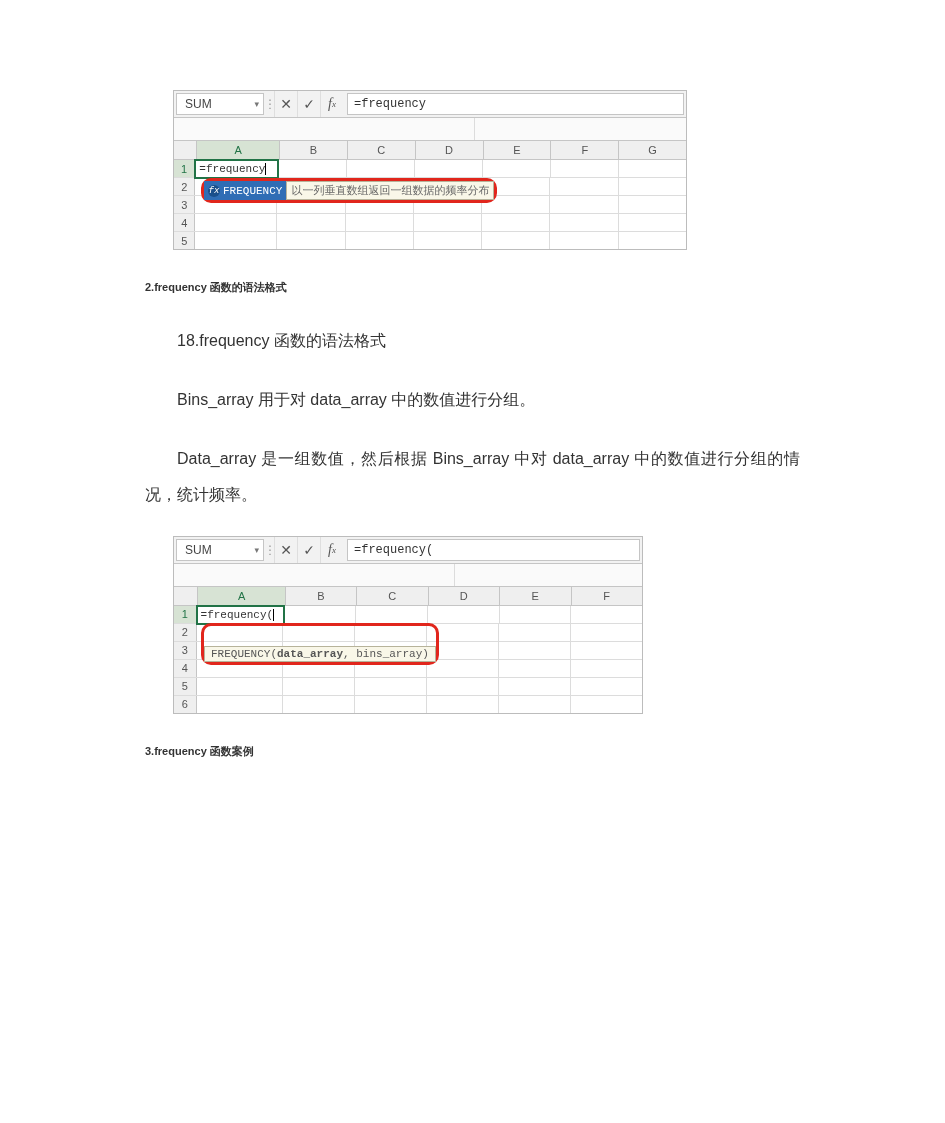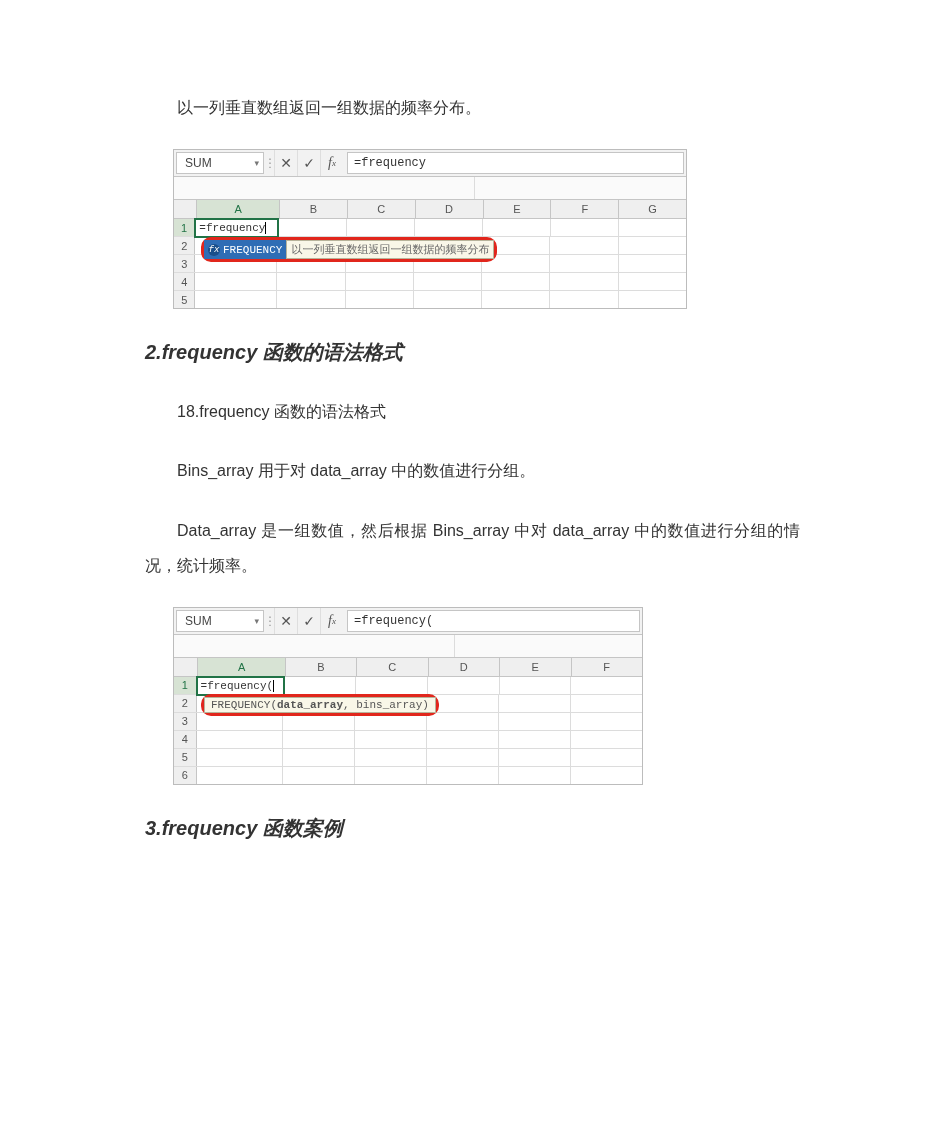--- a/index.html
+++ b/index.html
@@ -13,24 +13,23 @@
   .page {
     padding: 90px 145px 60px 145px;
   }
   .para {
     font-size: 16px;
     line-height: 2.2;
     margin: 0 0 24px 0;
     text-indent: 2em;
   }
   .heading {
-    font-size: 20px;
+    font-size: 11px;
     font-weight: bold;
     margin: 18px 0 28px 0;
-    font-style: italic;
   }
 
   
   .excel {
     border: 1px solid #bcbcbc;
     background: #fca5a5;
     margin: 0 0 30px 28px;
     font-family: "Segoe UI", Tahoma, sans-serif;
     font-size: 12px;
     color: #444;
@@ -218,37 +217,37 @@
     border-radius: 10px;
     z-index: 5;
   }
   .tooltip-2 .box {
     background: #f9f7e8;
     border: 1px solid #b7b39a;
     padding: 1px 6px;
     font-size: 11px;
     color: #555;
     font-family: Consolas, "Courier New", monospace;
+    margin-top: 20px;
   }
   .tooltip-2 .box .fname { font-weight: normal; }
   .tooltip-2 .box b { font-weight: bold; }
 
   .caret {
     display:inline-block;
     width:1px;height:12px;
     background:#000;
     vertical-align:middle;
   }
 </style>
 </head>
 <body>
 
 <div class="page">
 
-  <p class="para">以一列垂直数组返回一组数据的频率分布。</p>
 
   <div class="excel ex1">
     <div class="formula-bar">
       <div class="namebox">
         <span>SUM</span>
         <span class="dd">▾</span>
       </div>
       <div class="sep">⋮</div>
       <div class="fbtn">✕</div>
       <div class="fbtn">✓</div>

